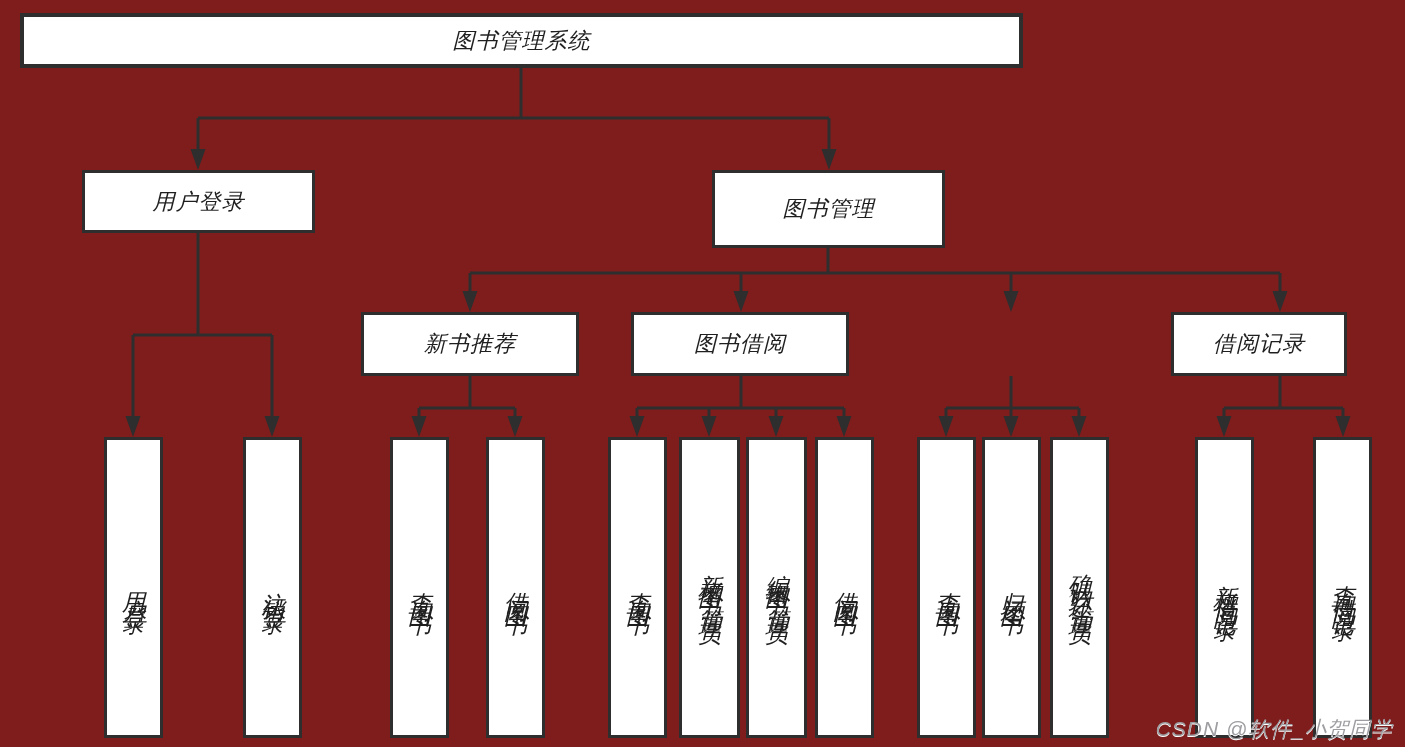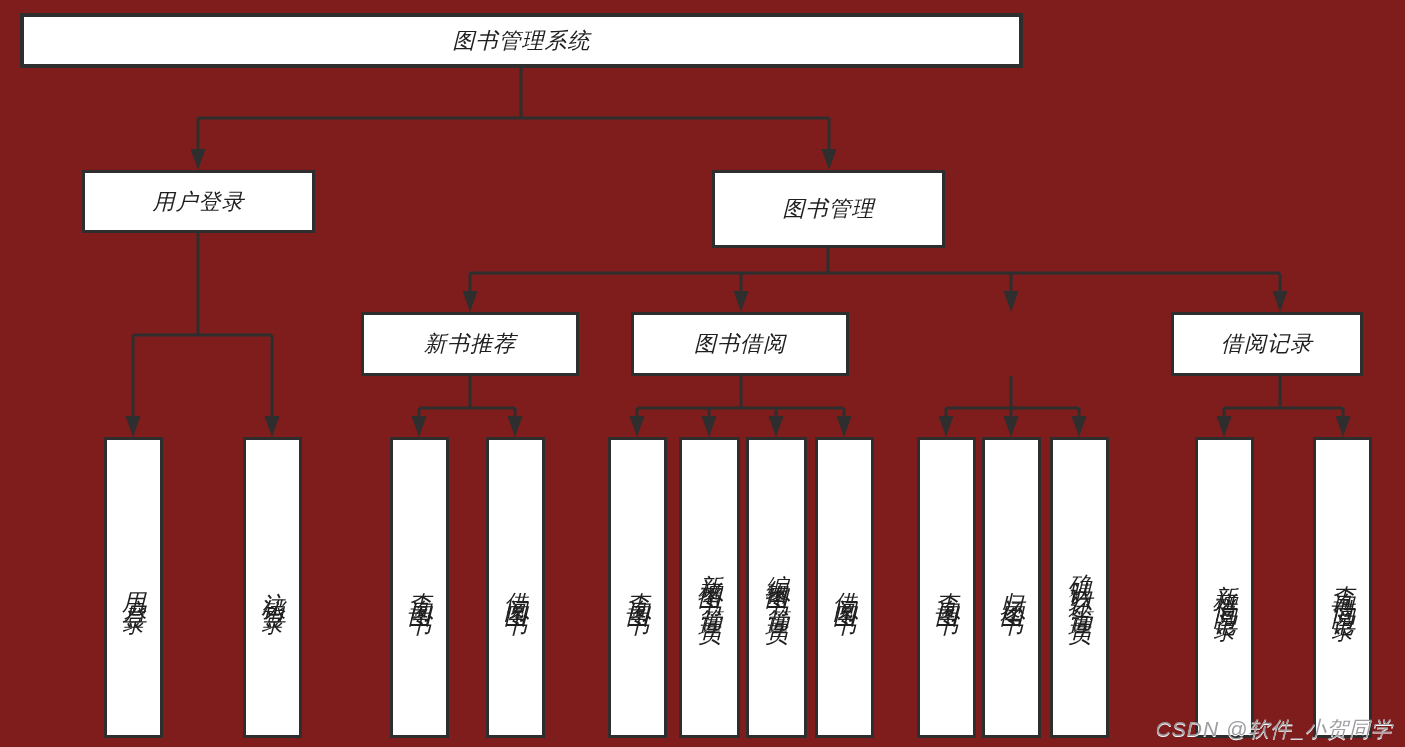--- a/index.html
+++ b/index.html
@@ -61,21 +61,21 @@
       M1335.5 416 L1350.5 416 L1343 437 Z"></path>
   </svg>
 
   <div class="node hnode root" style="left:20px; top:13px; width:1003px; height:55px;">图书管理系统</div>
 
   <div class="node hnode" style="left:82px; top:170px; width:233px; height:63px;">用户登录</div>
   <div class="node hnode" style="left:712px; top:170px; width:233px; height:78px;">图书管理</div>
 
   <div class="node hnode" style="left:361px; top:312px; width:218px; height:64px;">新书推荐</div>
   <div class="node hnode" style="left:631px; top:312px; width:218px; height:64px;">图书借阅</div>
-  <div class="node hnode" style="left:1171px; top:312px; width:192px; height:64px;">借阅记录</div>
+  <div class="node hnode" style="left:1171px; top:312px; width:176px; height:64px;">借阅记录</div>
 
   <div class="node vnode" style="left:104px; top:437px; width:59px; height:301px;">用户登录</div>
   <div class="node vnode" style="left:243px; top:437px; width:59px; height:301px;">注销登录</div>
 
   <div class="node vnode" style="left:390px; top:437px; width:59px; height:301px;">查询图书</div>
   <div class="node vnode" style="left:486px; top:437px; width:59px; height:301px;">借阅图书</div>
 
   <div class="node vnode" style="left:608px; top:437px; width:59px; height:301px;">查询图书</div>
   <div class="node vnode" style="left:679px; top:437px; width:61px; height:301px;">新增图书（管理员）</div>
   <div class="node vnode" style="left:746px; top:437px; width:61px; height:301px;">编辑图书（管理员）</div>

